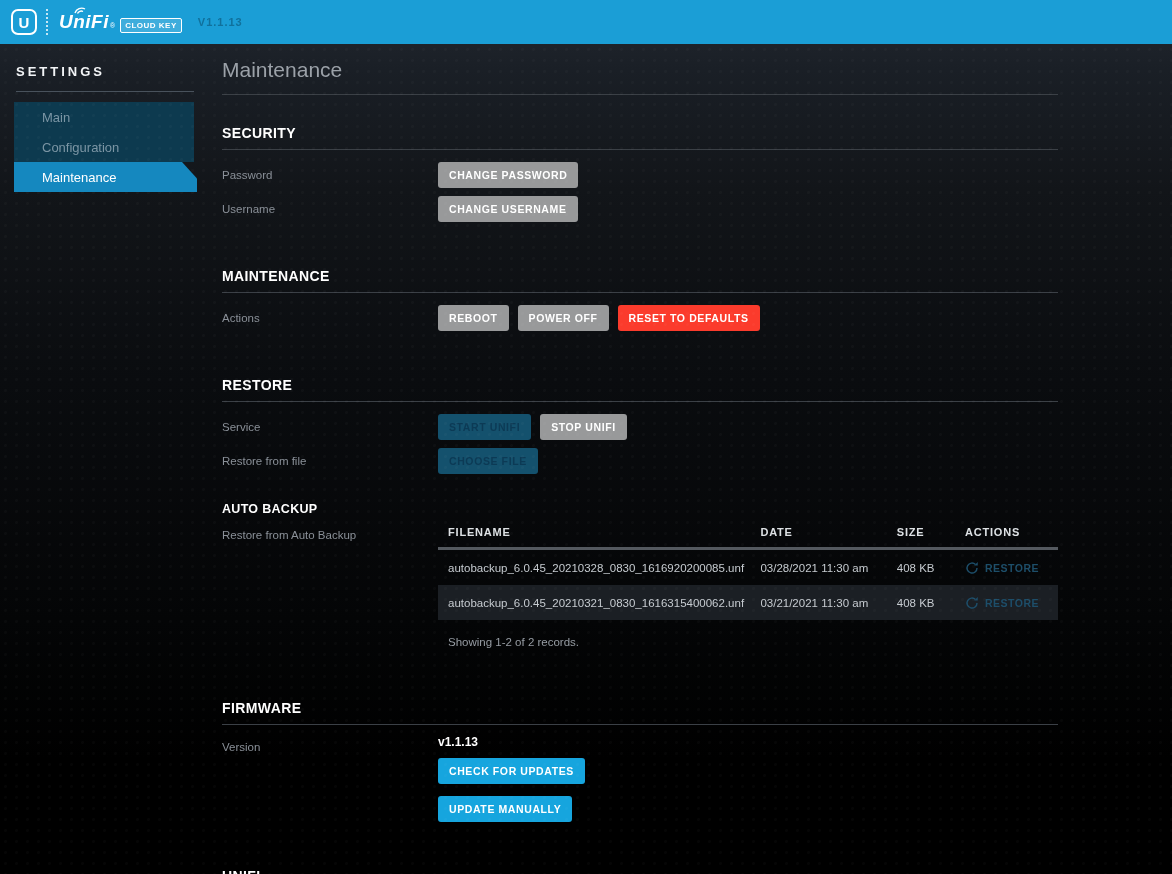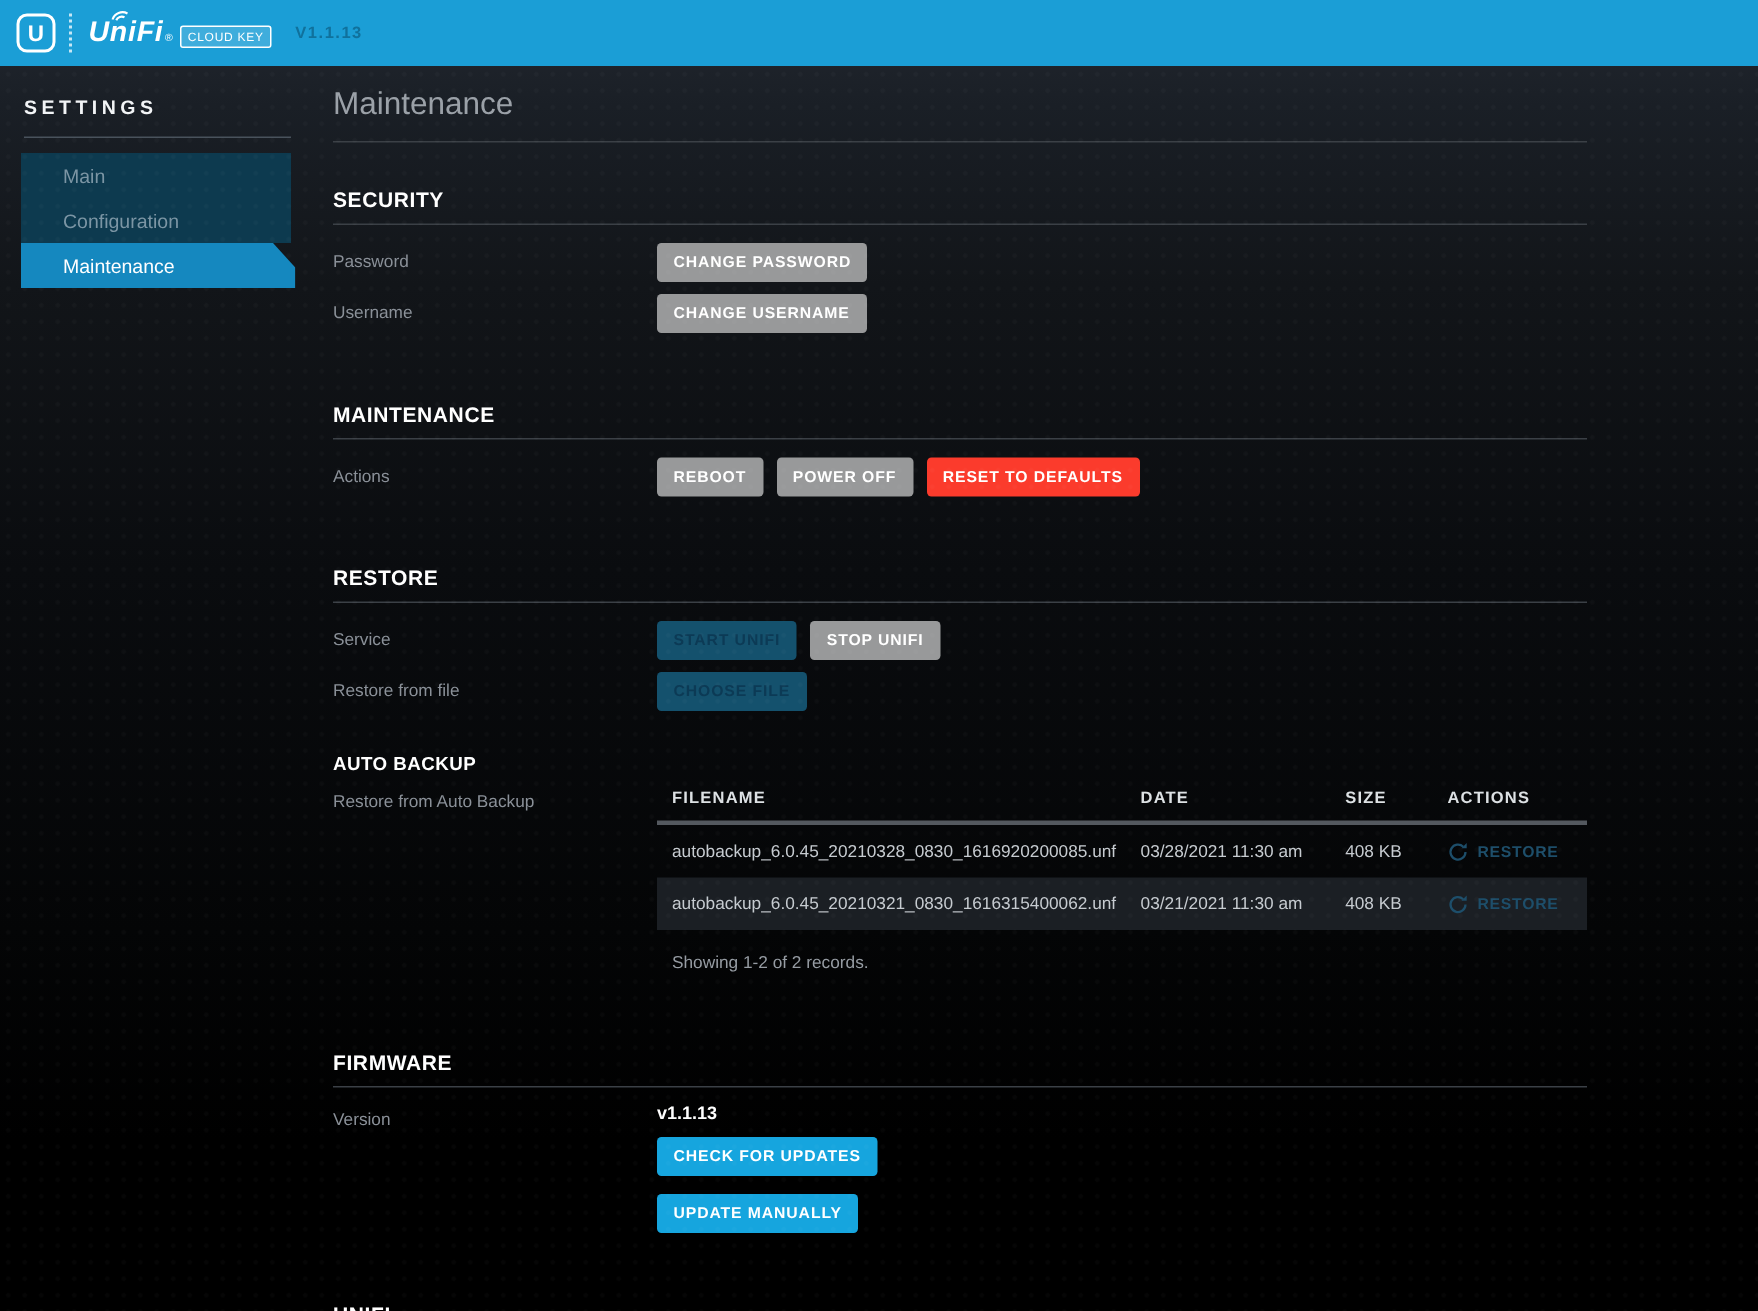--- a/index.html
+++ b/index.html
@@ -15,21 +15,21 @@
   .header { position:relative; height:44px; background:#1b9ed6; display:flex; align-items:center; z-index:5; }
   .logo-box { width:26px; height:26px; margin-left:11px; border:2px solid #fff; border-radius:7px;
               display:flex; align-items:center; justify-content:center;
               color:#fff; font-weight:bold; font-size:15px; }
   .hdr-divider { height:26px; border-left:2px dotted rgba(255,255,255,0.75); margin:0 11px 0 9px; }
   .brand-wrap { position:relative; display:flex; align-items:baseline; }
   .brand { color:#fff; font-style:italic; font-weight:bold; font-size:19px; letter-spacing:0.5px; }
   .brand-arcs { position:absolute; top:-6px; left:13px; }
   .brand-reg { color:#fff; font-size:7px; vertical-align:top; margin-left:1px; }
   .badge { margin-left:5px; border:1px solid #fff; background:rgba(255,255,255,0.16); color:#fff;
-           font-size:8px; font-weight:normal; letter-spacing:0.5px; padding:2px 4px; border-radius:2px; }
+           font-size:8px; font-weight:bold; letter-spacing:0.5px; padding:2px 4px; border-radius:2px; }
   .hdr-version { margin-left:16px; color:#10719c; font-weight:bold; font-size:11px; letter-spacing:1px; }
 
   
   .page-body { display:flex; height:830px; }
   .sidebar { width:211px; flex:0 0 211px; padding-top:20px; }
   .sb-title { color:#f2f4f6; font-size:13px; font-weight:bold; letter-spacing:3px; margin:0 0 12px 16px; }
   .sb-hr { border:none; border-top:1px solid #49525c; margin:0 17px 10px 16px; }
   .sb-item { height:30px; display:flex; align-items:center; padding-left:28px;
              margin:0 17px 0 14px; background:#0d3a4f; color:#7b95a4; font-size:13px; cursor:pointer; }
   .sb-item.active { background:#1588bf; color:#fff; margin-right:14px;

